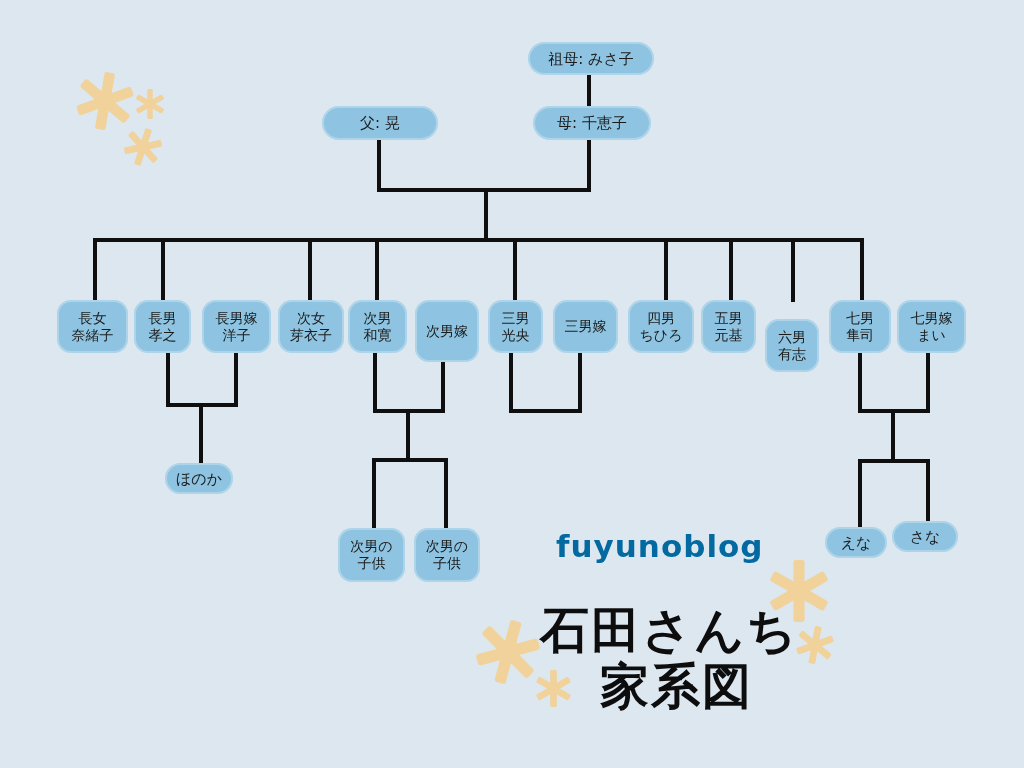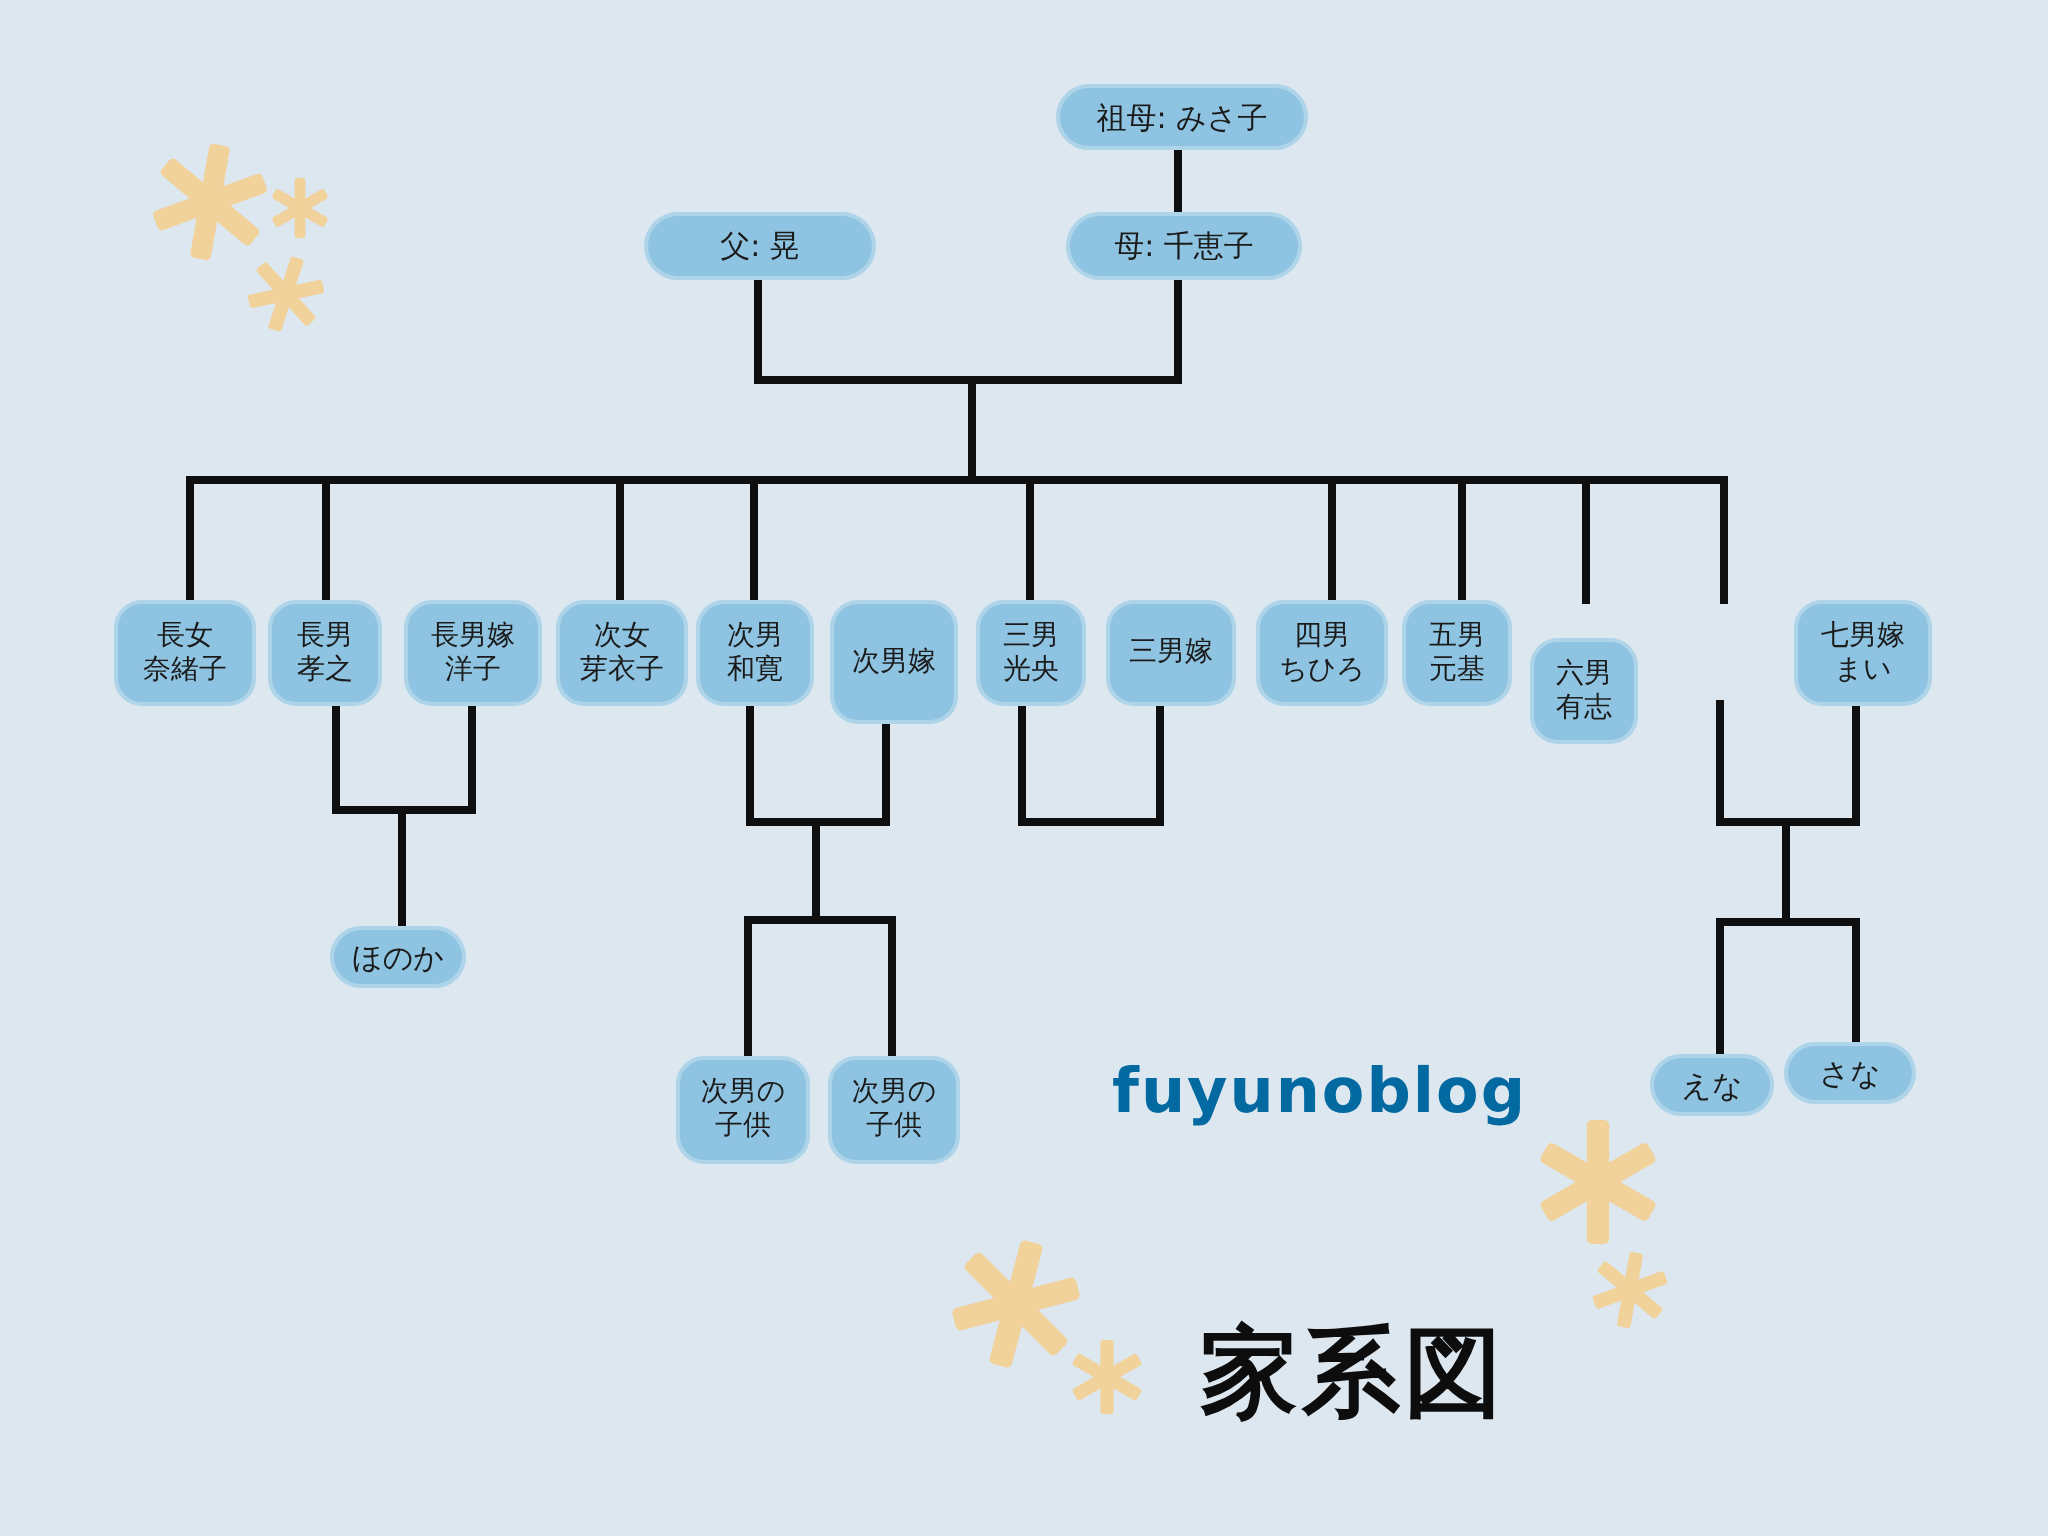--- a/index.html
+++ b/index.html
@@ -110,20 +110,22 @@
   <div class="node" style="left:415px; top:300px; width:64px; height:62px;">次男嫁</div>
   <div class="node" style="left:488px; top:300px; width:55px; height:53px;">三男
 光央</div>
   <div class="node" style="left:553px; top:300px; width:65px; height:53px;">三男嫁</div>
   <div class="node" style="left:628px; top:300px; width:66px; height:53px;">四男
 ちひろ</div>
   <div class="node" style="left:701px; top:300px; width:55px; height:53px;">五男
 元基</div>
   <div class="node" style="left:765px; top:300px; width:54px; height:53px;margin-top:19px;">六男
 有志</div>
+  <div class="node" style="left:829px; top:300px; width:62px; height:53px;">七男
+隼司</div>
   <div class="node" style="left:897px; top:300px; width:69px; height:53px;">七男嫁
 まい</div>
 
   <div class="node pill" style="left:165px; top:463px; width:68px; height:31px;">ほのか</div>
   <div class="node" style="left:338px; top:528px; width:67px; height:54px;">次男の
 子供</div>
   <div class="node" style="left:414px; top:528px; width:66px; height:54px;">次男の
 子供</div>
   <div class="node pill" style="left:825px; top:527px; width:62px; height:31px;">えな</div>
   <div class="node pill" style="left:892px; top:521px; width:66px; height:31px;">さな</div>
@@ -144,15 +146,16 @@
       <use href="#ast" fill="currentColor"></use>
     </svg>
   <svg class="sparkle" style="left:476px; top:620px; transform:rotate(15deg);" width="64" height="64" viewBox="0 0 100 100">
       <use href="#ast" fill="currentColor"></use>
     </svg>
   <svg class="sparkle" style="left:535px; top:670px;" width="37" height="37" viewBox="0 0 100 100">
       <use href="#ast" fill="currentColor"></use>
     </svg>
 
   <div class="watermark">fuyunoblog</div>
+  <div class="title-line" id="title1">石田さんち</div>
   <div class="title-line" id="title2">家系図</div>
 
 </div>
 
 </body></html>

